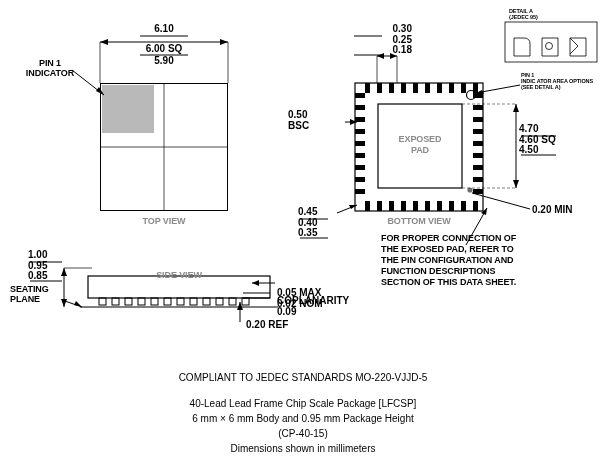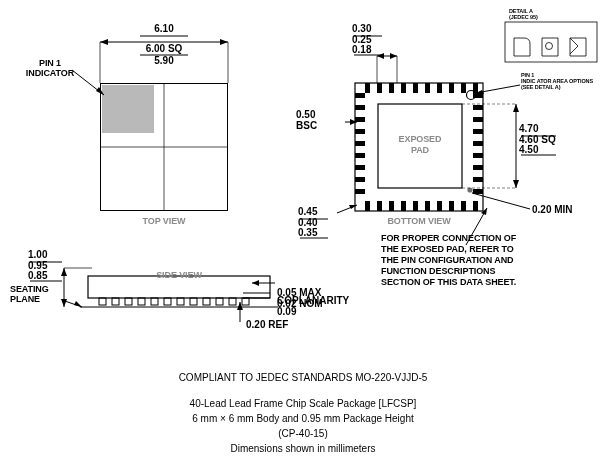--- a/index.html
+++ b/index.html
@@ -233,29 +233,29 @@
     <rect x="505" y="22" width="92" height="40" fill="none" stroke="#000" stroke-width="0.8"></rect>
     <g fill="none" stroke="#000" stroke-width="0.8">
       <path d="M514 38 L514 56 L530 56 L530 44 Q530 38 524 38 Z"></path>
       <path d="M542 38 L542 56 L558 56 L558 38 Z"></path>
       <circle cx="549" cy="46" r="3.5"></circle>
       <path d="M570 38 L570 56 L586 56 L586 38 Z"></path>
       <path d="M570 38 L578 46 L570 54"></path>
     </g>
   </svg>
 
-  <div class="abs dimtxt" style="left:352px; top:24px; width:60px; text-align:left;">0.30
+  <div class="abs dimtxt" style="left:352px; top:24px; width:60px; text-align:right;">0.30
 0.25
 0.18</div>
   <svg width="606" height="473">
     <line x1="354" y1="36" x2="382" y2="36" stroke="#000" stroke-width="1"></line>
     <line x1="354" y1="55" x2="382" y2="55" stroke="#000" stroke-width="1"></line>
   </svg>
 
-  <div class="abs dimtxt" style="left:296px; top:110px; width:50px; text-align:left;">0.50
+  <div class="abs dimtxt" style="left:288px; top:110px; width:50px; text-align:left;">0.50
 BSC</div>
   <div class="abs dimtxt" style="left:298px; top:207px; width:50px; text-align:left;">0.45
 0.40
 0.35</div>
   <svg width="606" height="473">
     <line x1="300" y1="219" x2="328" y2="219" stroke="#000" stroke-width="1"></line>
     <line x1="300" y1="238" x2="328" y2="238" stroke="#000" stroke-width="1"></line>
   </svg>
 
   <div class="abs dimtxt" style="left:519px; top:124px; width:70px; text-align:left;">4.70

